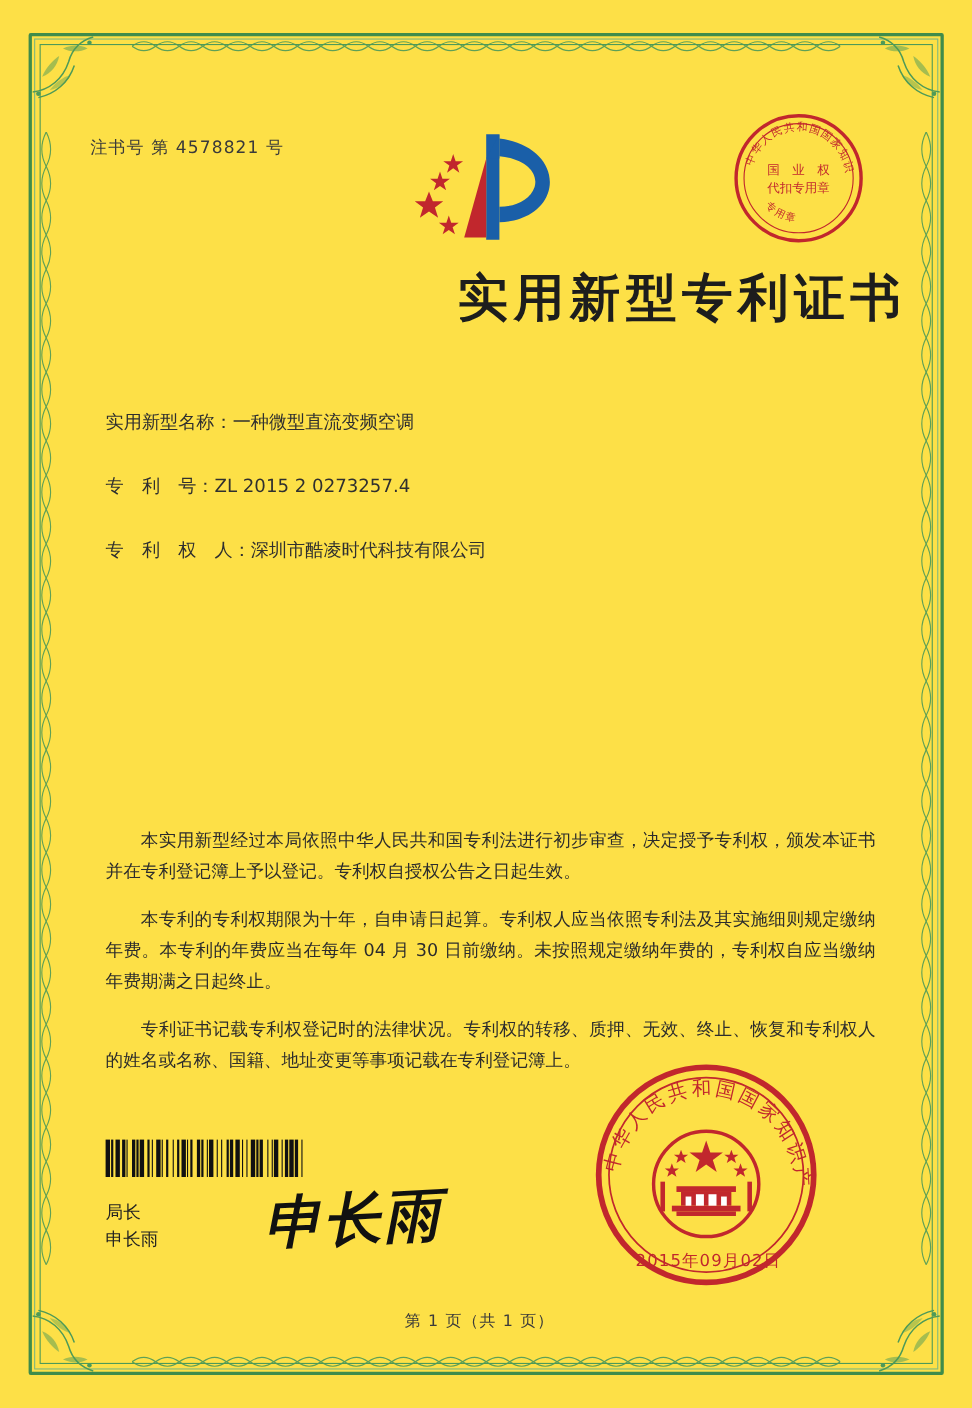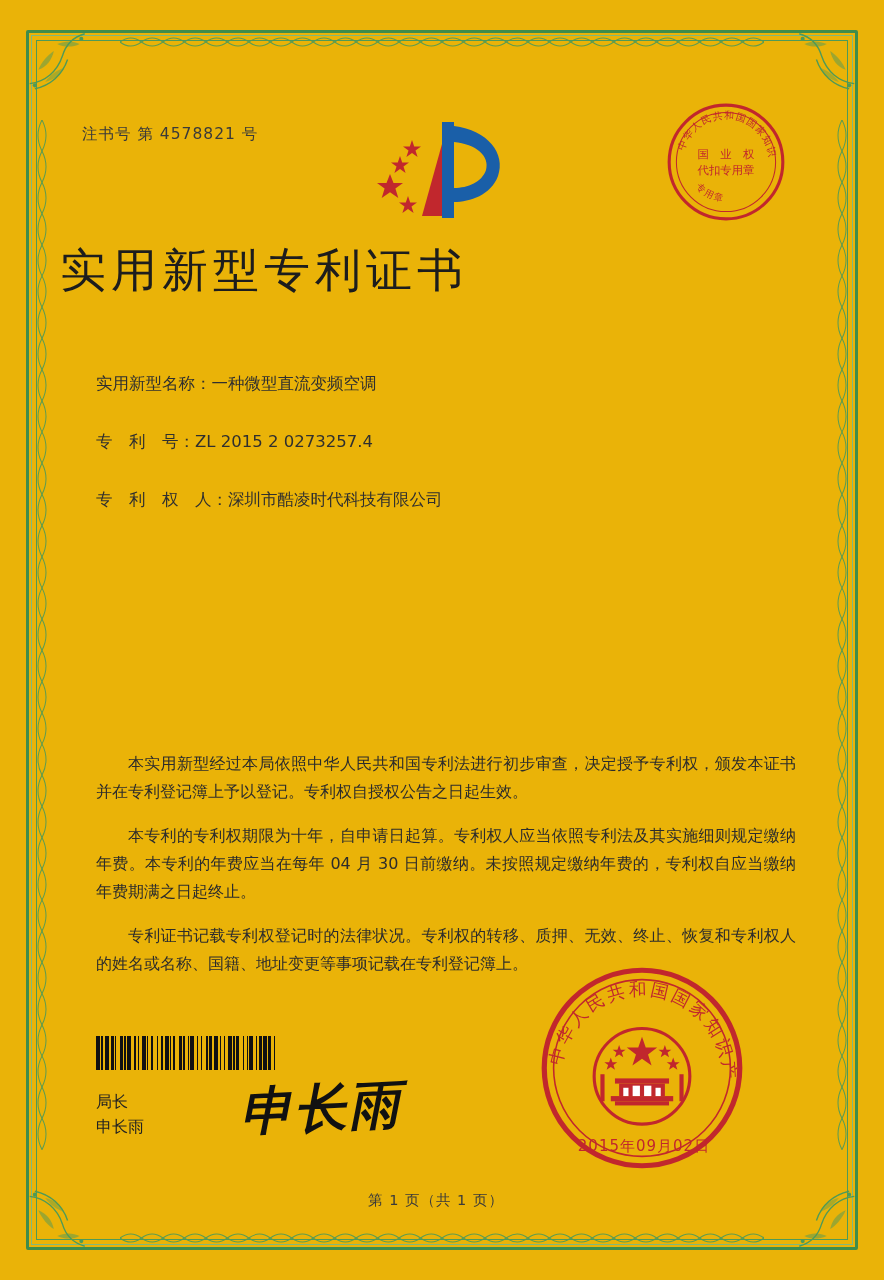--- a/index.html
+++ b/index.html
@@ -13,21 +13,21 @@
     position: relative;
     font-family: "DejaVu Sans", "Liberation Sans", sans-serif;
     color: #2b2b2b;
     overflow: hidden;
   }
 
   
   .page {
     position: absolute;
     inset: 0;
-    background: #eab308;
+    background: #fde047;
     padding-left: 12px;
   }
   .border-outer {
     position: absolute;
     left: 26px;
     top: 30px;
     right: 26px;
     bottom: 30px;
     border: 3px solid #3f8c4b;
     border-radius: 2px;
@@ -117,23 +117,23 @@
     top: 38px;
     width: 124px;
     height: 124px;
   }
   .stamp-top svg { display:block; width:100%; height:100%; }
 
   .doc-title {
     position: absolute;
     left: 0; right: 0;
     top: 178px;
-    text-align: left;
+    text-align: right;
     font-size: 46px;
-    font-weight: normal;
+    font-weight: bold;
     letter-spacing: 5px;
     color: #1d1d1d;
     font-family: "DejaVu Sans", "Liberation Sans", sans-serif;
   }
 
   .fields {
     position: absolute;
     left: 36px;
     right: 20px;
     top: 310px;

